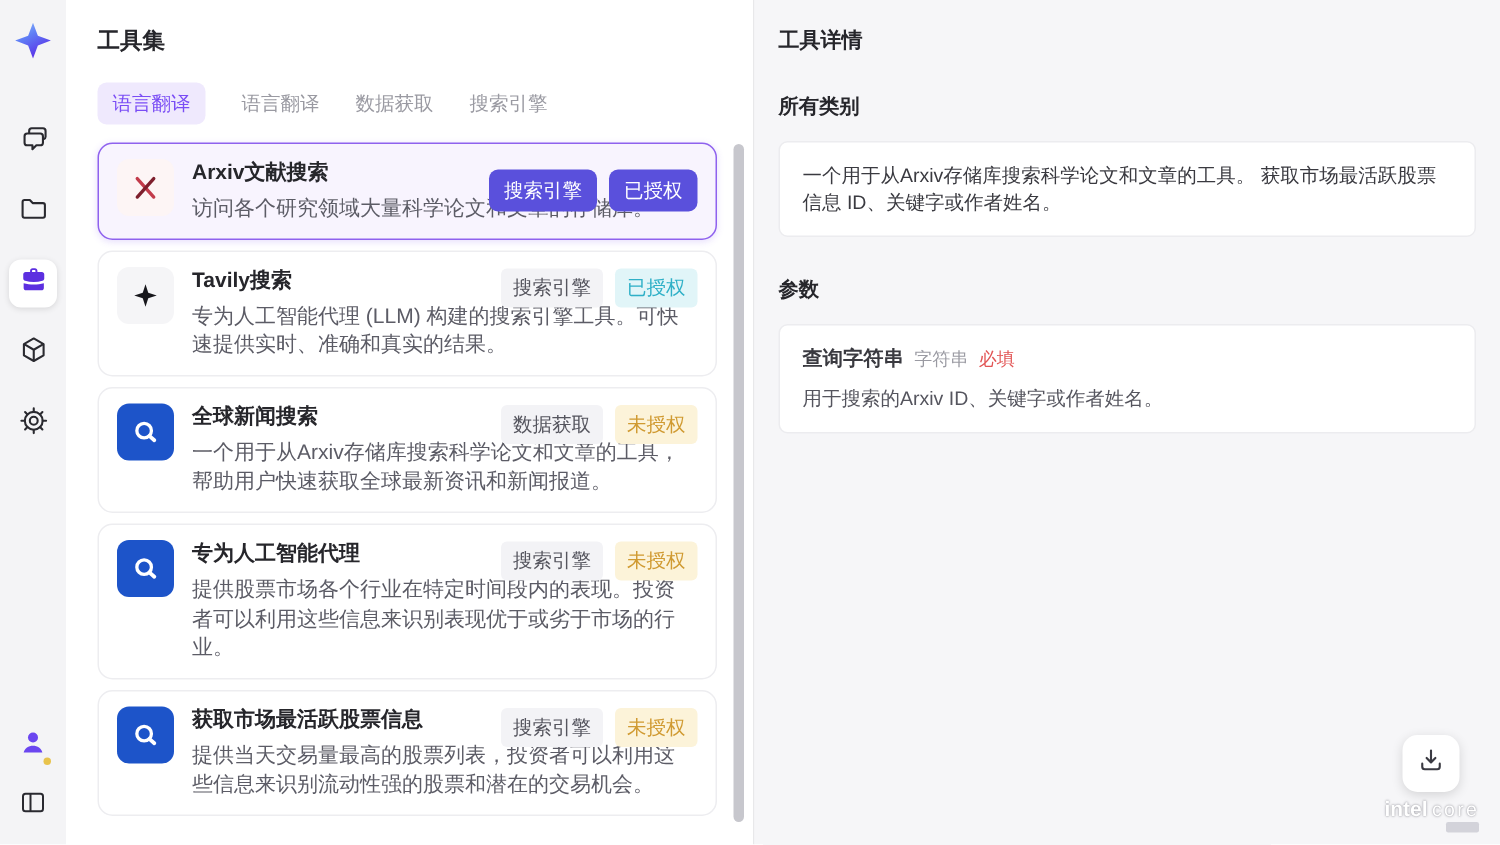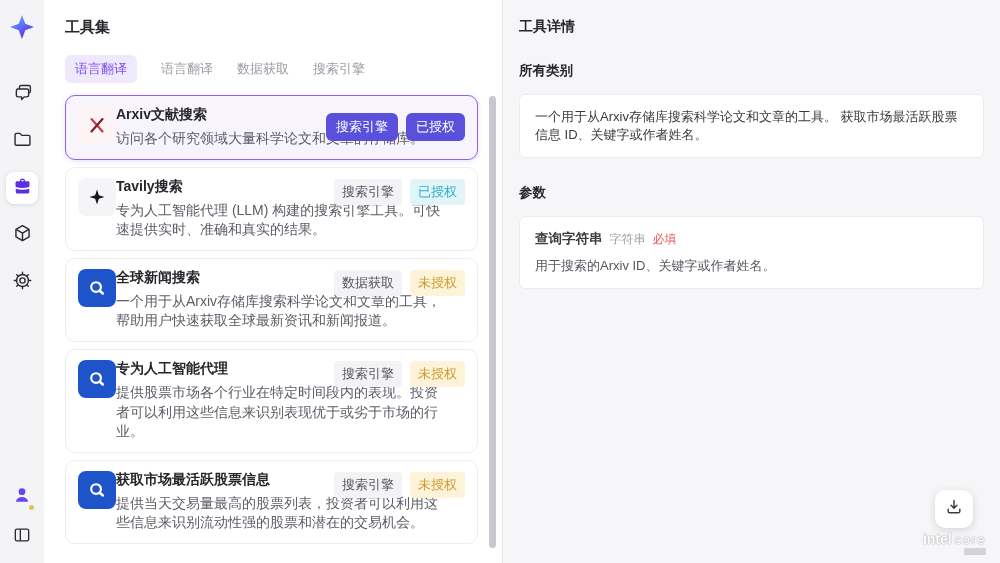--- a/index.html
+++ b/index.html
@@ -16,21 +16,21 @@
   .user-wrap { position:relative; }
   .user-dot { position:absolute; right:4px; bottom:3px; width:5px; height:5px; border-radius:50%; background:#e8c34c; }
 
   
   .list-panel { flex:0 0 459px; background:#fff; border-right:1px solid #e8e8ea; padding:18px 0 0 21px; position:relative; }
   .list-title { font-size:15px; font-weight:bold; margin-bottom:18px; }
   .tabs { display:flex; align-items:center; gap:24px; margin-bottom:12px; }
   .tab { font-size:13px; color:#9a9aa2; padding:5px 0; cursor:pointer; white-space:nowrap; }
   .tab.active { background:#efe9fd; color:#7a4df5; padding:5px 10px; border-radius:6px; }
   .cards { width:413px; display:flex; flex-direction:column; }
-  .card { position:relative; background:#fff; border:1px solid #ededf0; border-radius:10px; padding:10px 12px; margin-bottom:7px; display:flex; align-items:flex-start; }
+  .card { position:relative; background:#fff; border:1px solid #ededf0; border-radius:10px; padding:10px 12px; margin-bottom:7px; display:flex; gap:12px; align-items:flex-start; }
   .card.selected { background:#f8f4fe; border:1px solid #8f62ee; box-shadow:0 1px 5px rgba(120,80,240,.18); }
   .tile { width:38px; height:38px; border-radius:8px; flex:none; display:flex; align-items:center; justify-content:center; }
   .tile.arxiv { background:#fdf5f5; }
   .tile.tavily { background:#f5f5f7; }
   .tile.blue { background:#1d54c9; }
   .card-main { flex:1; min-width:0; }
   .card-title { font-size:14px; font-weight:bold; margin-bottom:5px; }
   .card-desc { font-size:14px; color:#5c5c66; line-height:1.4; max-width:331px; }
   .badges { position:absolute; top:11px; right:12px; display:flex; gap:8px; }
   .card.selected .badges { top:50%; transform:translateY(-50%); }

